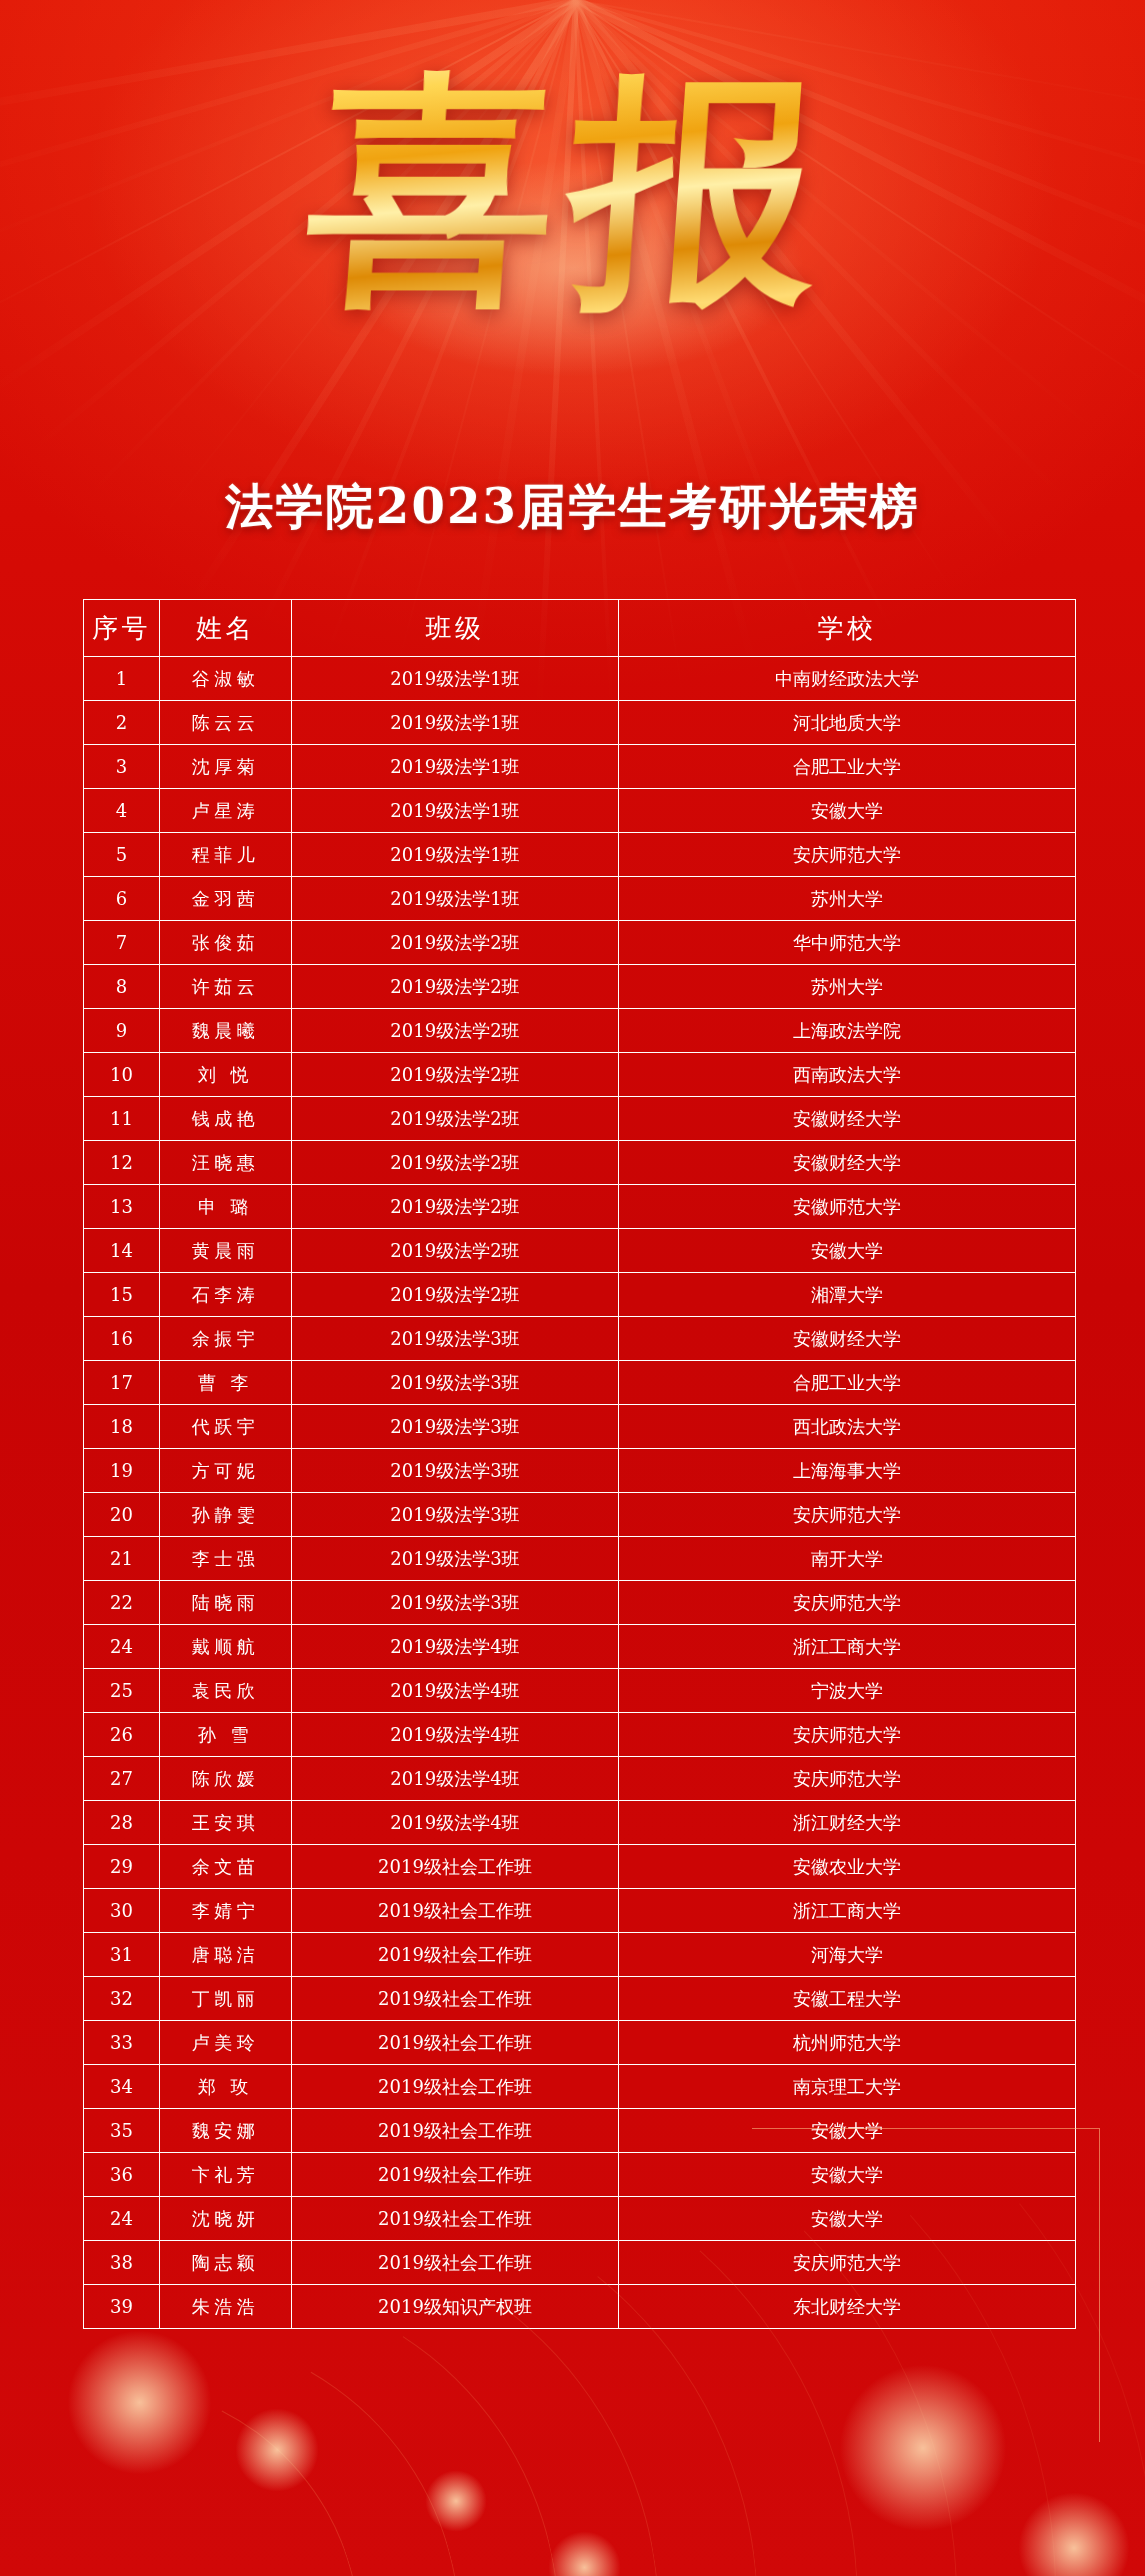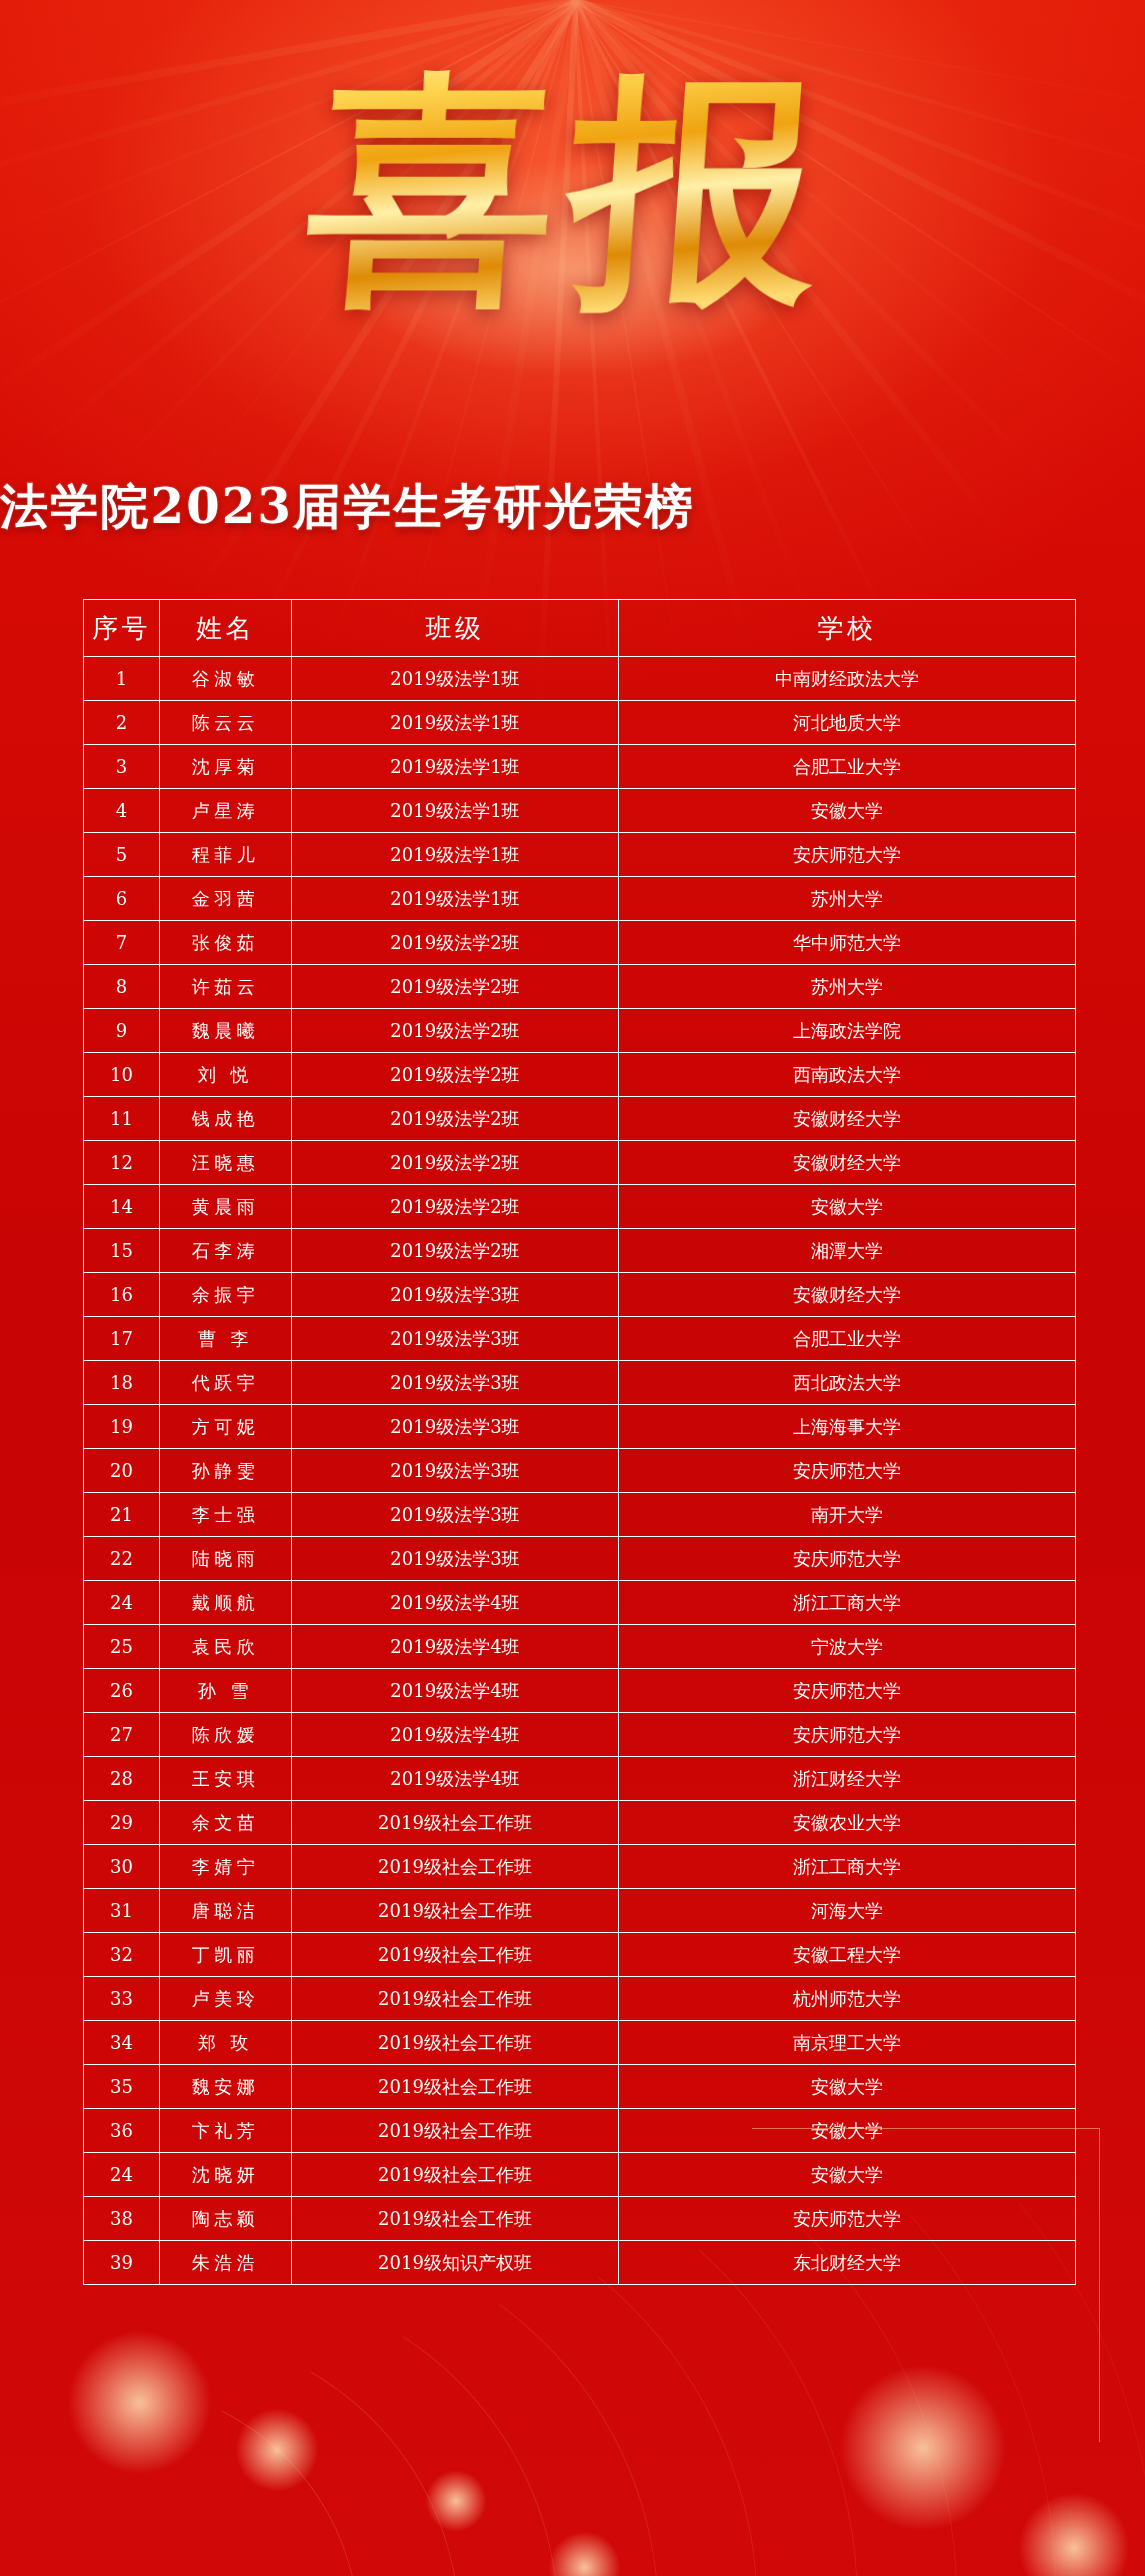--- a/index.html
+++ b/index.html
@@ -110,20 +110,21 @@
     background: radial-gradient(ellipse at 50% 50%, rgba(255,240,190,0.45) 0%, rgba(255,170,60,0.0) 65%);
     pointer-events: none;
   }
 
   
   .subtitle {
     position: absolute;
     top: 475px;
     left: 0;
     width: 1145px;
+    text-align: center;
     font-family: "DejaVu Serif", serif;
     font-weight: 700;
     font-size: 48px;
     letter-spacing: 2.2px;
     color: #ffffff;
     text-shadow: 0 3.4px 9px rgba(110,0,0,0.65), 0 0 2.2px rgba(255,230,200,0.5);
   }
 
   
   .table-wrap {
@@ -285,20 +286,26 @@
             <td class="col-class">2019级法学2班</td>
             <td class="col-school">安徽财经大学</td>
           </tr>
           <tr>
             <td class="col-idx">12</td>
             <td class="col-name">汪晓惠</td>
             <td class="col-class">2019级法学2班</td>
             <td class="col-school">安徽财经大学</td>
           </tr>
           <tr>
+            <td class="col-idx">13</td>
+            <td class="col-name">申 璐</td>
+            <td class="col-class">2019级法学2班</td>
+            <td class="col-school">安徽师范大学</td>
+          </tr>
+          <tr>
             <td class="col-idx">14</td>
             <td class="col-name">黄晨雨</td>
             <td class="col-class">2019级法学2班</td>
             <td class="col-school">安徽大学</td>
           </tr>
           <tr>
             <td class="col-idx">15</td>
             <td class="col-name">石李涛</td>
             <td class="col-class">2019级法学2班</td>
             <td class="col-school">湘潭大学</td>

